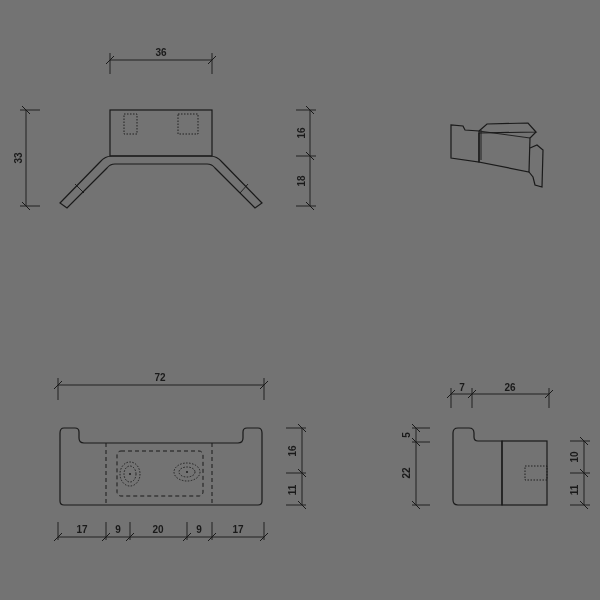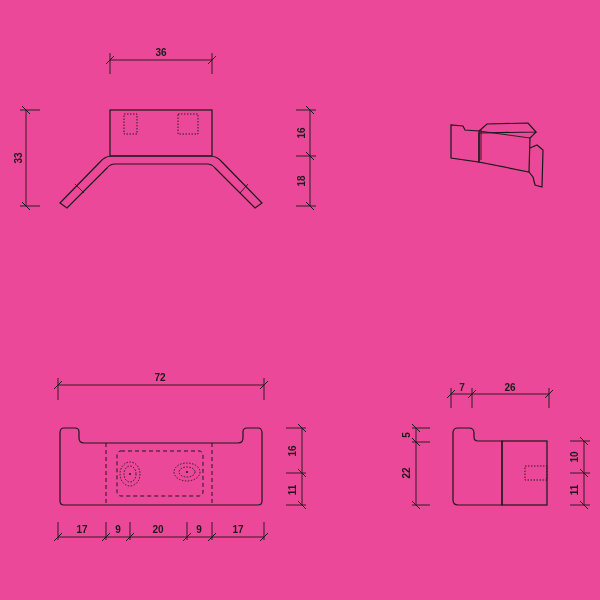--- a/index.html
+++ b/index.html
@@ -1,16 +1,16 @@
 <!DOCTYPE html>
 <html><head>
 <meta charset="utf-8">
 <style>
   html, body { margin: 0; padding: 0; background: #ffffff; }
-  #canvas { position: relative; width: 600px; height: 600px; background: #ec4899; overflow: hidden; text-align: right; }
+  #canvas { position: relative; width: 600px; height: 600px; background: #737373; overflow: hidden; text-align: right; }
   svg { position: absolute; left: 0; top: 0; }
   .ln { stroke: #1a1a1a; stroke-width: 1.2; fill: none; }
   .thin { stroke: #1a1a1a; stroke-width: 0.9; fill: none; }
   .dash { stroke: #1a1a1a; stroke-width: 1; fill: none; stroke-dasharray: 4 3; }
   .dot { stroke: #1a1a1a; stroke-width: 0.9; fill: none; stroke-dasharray: 1.5 1.5; }
   .tick { stroke: #1a1a1a; stroke-width: 1; }
   text { font-family: "Liberation Sans", sans-serif; font-size: 10px; font-weight: bold; fill: #1a1a1a; }
 </style>
 </head>
 <body>

